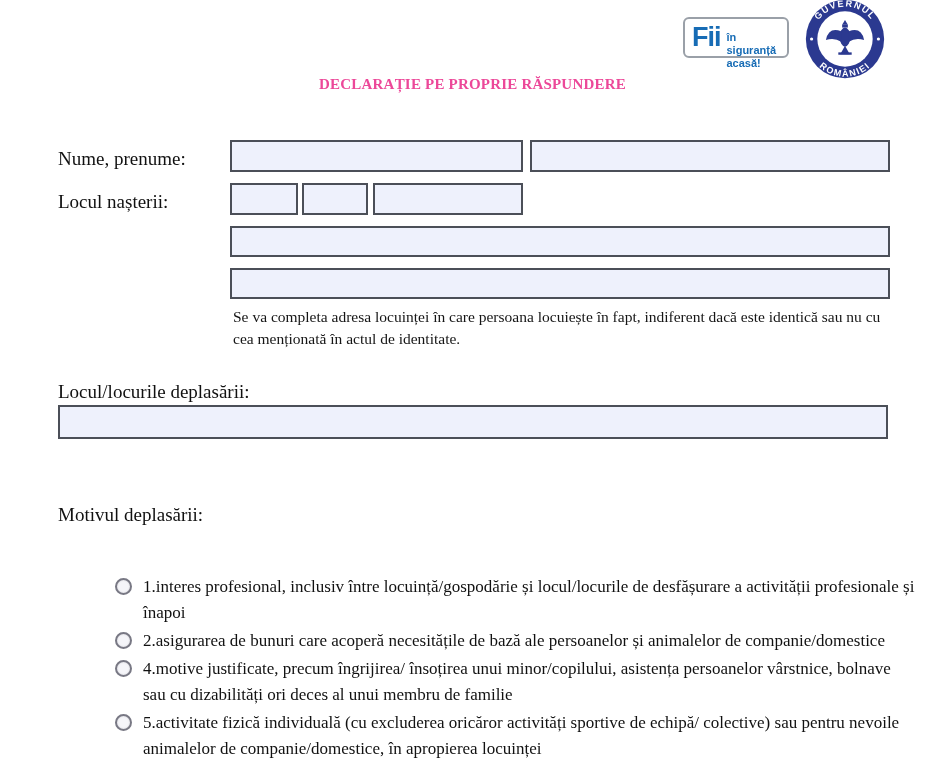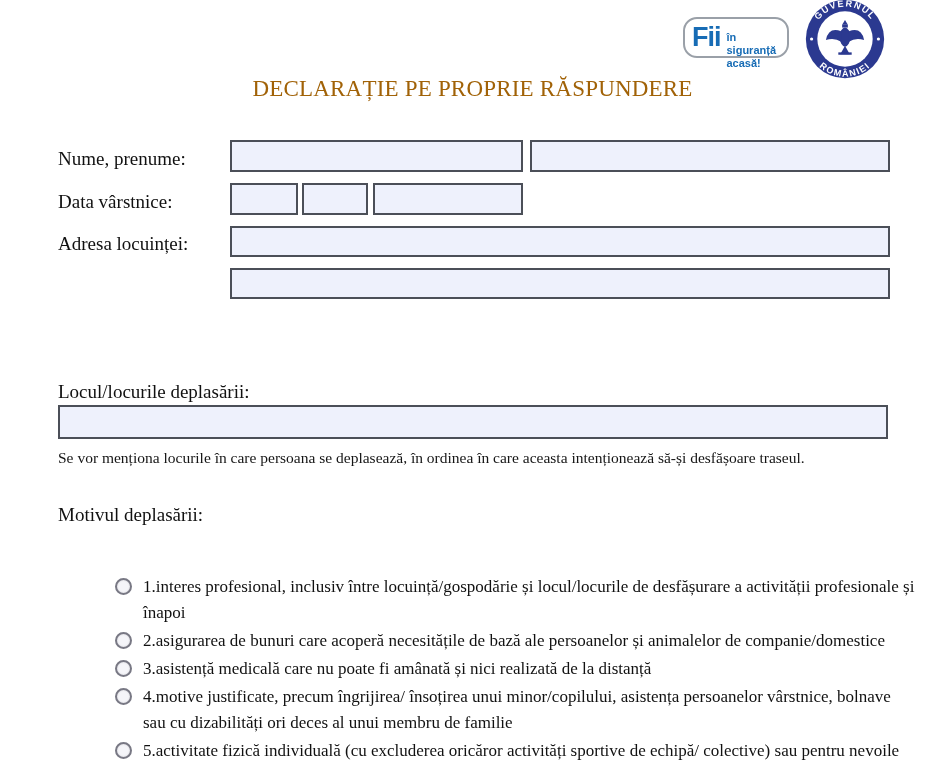--- a/index.html
+++ b/index.html
@@ -10,43 +10,43 @@
     height: 761px;
     background: #ffffff;
     overflow: hidden;
     font-family: "Liberation Serif", serif;
     color: #1a1a1a;
   }
   
   .fii-badge {
     position: absolute; left: 683px; top: 17px;
     width: 106px; height: 41px;
-    border: 2px solid #9aa0a8; border-radius: 14px;
+    border: 2px solid #9aa0a8; border-radius: 6px;
     background: #ffffff;
     display: flex; align-items: center; gap: 6px;
     padding: 0 7px;
   }
   .fii-big {
     font-family: "Liberation Sans", sans-serif;
     font-weight: bold; font-size: 27px; line-height: 27px;
     color: #176cb5; letter-spacing: -1px;
   }
   .fii-small {
     font-family: "Liberation Sans", sans-serif;
     font-weight: bold; font-size: 11px; line-height: 13px;
     color: #176cb5;
     margin-top: 26px;
   }
   .seal { position: absolute; left: 803px; top: -3px; width: 84px; height: 84px; }
   
   .title {
     position: absolute; left: 0; top: 76px; width: 945px;
     text-align: center;
-    font-weight: normal; font-size: 23px; letter-spacing: 0.2px;
-    color: #a16207;
+    font-weight: bold; font-size: 15px; letter-spacing: 0.2px;
+    color: #ec4899;
   }
   
   .flabel {
     position: absolute; left: 58px;
     font-weight: normal; font-size: 19px; color: #111;
     white-space: nowrap;
   }
   .field {
     position: absolute;
     background: #eef1fc;
@@ -120,46 +120,41 @@
       <path d="M-7,14 h14 v2.5 h-14 z"></path>
     </g>
   </svg>
 
   <div class="title">DECLARAȚIE PE PROPRIE RĂSPUNDERE</div>
 
   <div class="flabel" style="top:148px">Nume, prenume:</div>
   <input class="field" style="left: 230px; top: 140px; width: 293px; height: 32px;" value="">
   <input class="field" style="left: 530px; top: 140px; width: 360px; height: 32px;" value="">
 
-  <div class="flabel" style="top:191px">Data vârstnice:</div>
+  <div class="flabel" style="top:191px">Locul nașterii:</div>
   <input class="field" style="left: 230px; top: 183px; width: 68px; height: 32px;" value="">
   <input class="field" style="left: 302px; top: 183px; width: 66px; height: 32px;" value="">
   <input class="field" style="left: 373px; top: 183px; width: 150px; height: 32px;" value="">
 
-  <div class="flabel" style="top:233px">Adresa locuinței:</div>
   <input class="field" style="left: 230px; top: 226px; width: 660px; height: 31px;" value="">
   <input class="field" style="left: 230px; top: 268px; width: 660px; height: 31px;" value="">
+  <div class="note" style="left:233px; top:306px; width:648px">Se va completa adresa locuinței în care persoana locuiește în fapt, indiferent dacă este identică sau nu cu cea menționată în actul de identitate.</div>
 
   <div class="flabel" style="top:381px">Locul/locurile deplasării:</div>
   <input class="field" style="left: 58px; top: 405px; width: 830px; height: 34px;" value="">
-  <div class="note" style="left:58px; top:447px; width:860px; white-space:nowrap">Se vor menționa locurile în care persoana se deplasează, în ordinea în care aceasta intenționează să-și desfășoare traseul.</div>
 
   <div class="flabel" style="top:504px">Motivul deplasării:</div>
   <div class="reasons">
     <div class="reason-item">
       <div class="radio"></div>
       <div class="reason-text">1.interes profesional, inclusiv între locuință/gospodărie și locul/locurile de desfășurare a activității profesionale și înapoi</div>
     </div>
     <div class="reason-item">
       <div class="radio"></div>
       <div class="reason-text">2.asigurarea de bunuri care acoperă necesitățile de bază ale persoanelor și animalelor de companie/domestice</div>
-    </div>
-    <div class="reason-item">
-      <div class="radio"></div>
-      <div class="reason-text">3.asistență medicală care nu poate fi amânată și nici realizată de la distanță</div>
     </div>
     <div class="reason-item">
       <div class="radio"></div>
       <div class="reason-text">4.motive justificate, precum îngrijirea/ însoțirea unui minor/copilului, asistența persoanelor vârstnice, bolnave sau cu dizabilități ori deces al unui membru de familie</div>
     </div>
     <div class="reason-item">
       <div class="radio"></div>
       <div class="reason-text">5.activitate fizică individuală (cu excluderea oricăror activități sportive de echipă/ colective) sau pentru nevoile animalelor de companie/domestice, în apropierea locuinței</div>
     </div>
   </div>

